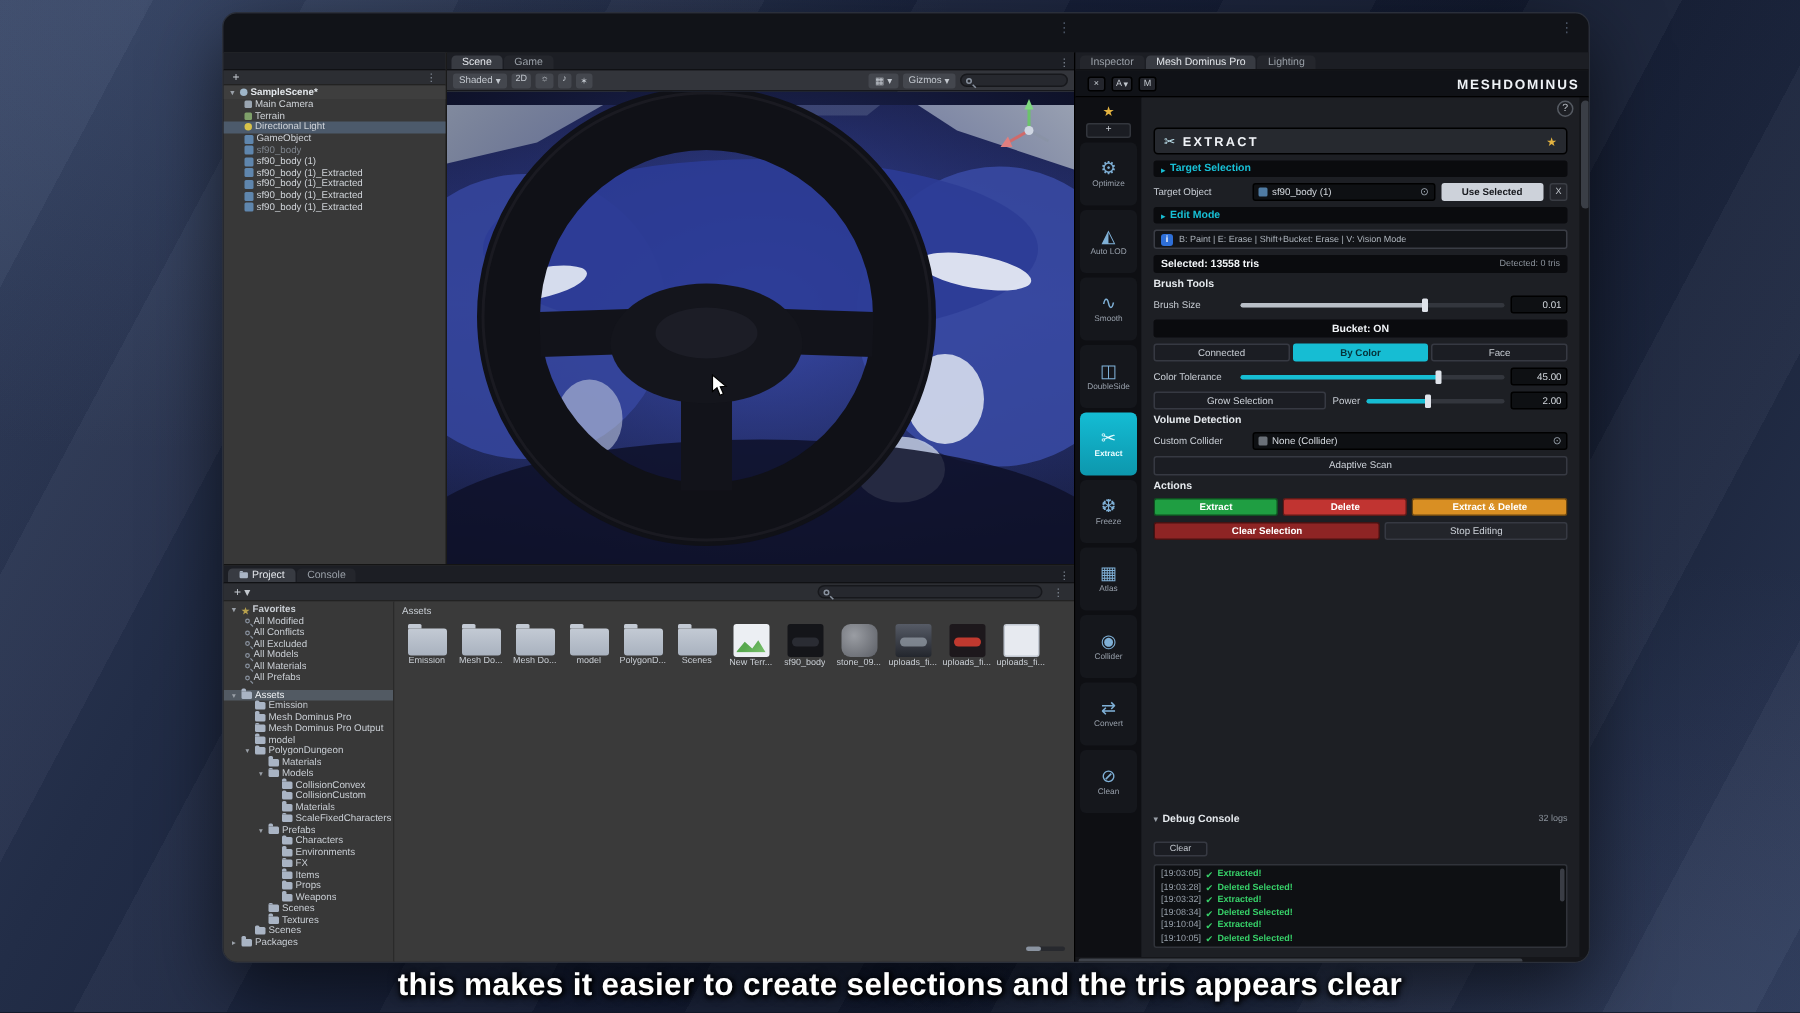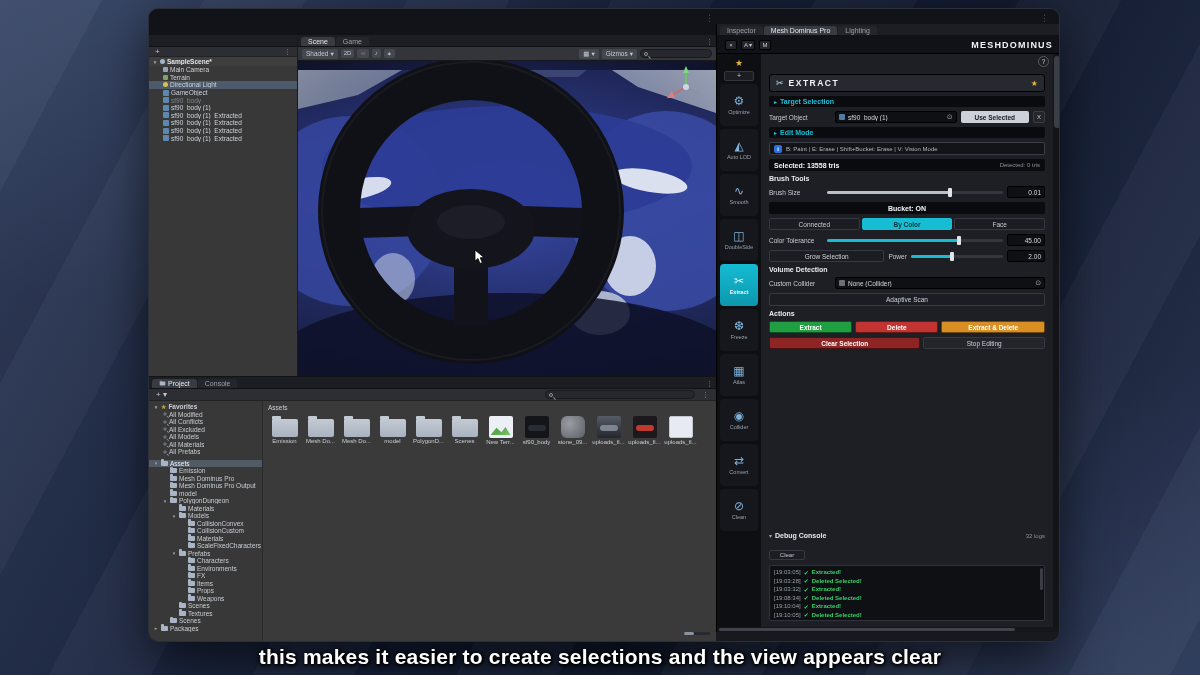--- a/index.html
+++ b/index.html
@@ -82,21 +82,21 @@
   .thumb.car-gray::after{content:"";position:absolute;left:3px;top:9px;width:18px;height:6px;background:#9aa2ad;border-radius:3px;opacity:.7;}
   .thumb.car-red{background:#1d181c;position:relative;}
   .thumb.car-red::after{content:"";position:absolute;left:3px;top:9px;width:18px;height:6px;background:#c0392f;border-radius:3px;}
   .thumb.file-light{background:#e7eaf0;border:1px solid #c2c8d2;}
   .tlabel{font-size:6px;color:#c9ced4;max-width:33px;overflow:hidden;white-space:nowrap;text-overflow:ellipsis;}
   .grid-bottom{position:absolute;right:6px;bottom:4px;}
   .zoom-slider{display:inline-block;width:26px;height:3px;background:#27292e;border-radius:2px;position:relative;}
   .zs-fill{position:absolute;left:0;top:0;bottom:0;width:40%;background:#8a93a0;border-radius:2px;}
 
   
-  .inspector{position:absolute;left:567px;top:15px;width:345px;height:608px;background:#191a1e;border-left:1px solid #000;display:flex;flex-direction:column;}
+  .inspector{position:absolute;left:567px;top:26px;width:345px;height:608px;background:#191a1e;border-left:1px solid #000;display:flex;flex-direction:column;}
   .brandbar{height:18px;background:#101217;display:flex;align-items:center;padding:0 8px;gap:4px;border-bottom:1px solid #000;}
   .bb-btn{min-width:12px;height:10px;background:#23252c;border:1px solid #000;border-radius:2px;color:#c3c8cf;font-size:6px;display:flex;align-items:center;justify-content:center;padding:0 2px;gap:1px;}
   .brand{margin-left:auto;color:#eef2f6;font-weight:bold;font-size:9px;letter-spacing:1.2px;}
   .insp-body{flex:1;display:flex;min-height:0;}
   .toolstrip{width:44px;background:#0e0f13;display:flex;flex-direction:column;align-items:center;padding:4px 3px;gap:3px;overflow:hidden;flex:none;}
   .fav-star{color:#e3b341;font-size:9px;}
   .add-btn{width:30px;height:10px;background:#1b1d23;border:1px solid #33363d;border-radius:2px;color:#c3c8cf;font-size:7px;line-height:8px;text-align:center;}
   .tool{width:38px;height:42px;background:#15171c;border-radius:4px;display:flex;flex-direction:column;align-items:center;justify-content:center;gap:2px;flex:none;}
   .tool .g{font-size:12px;color:#7fb0d6;line-height:12px;}
   .tool .t{font-size:5.5px;color:#98a0ab;white-space:nowrap;}
@@ -742,14 +742,14 @@
         <div class="vscroll">
             <span class="vthumb"></span>
           </div>
       </div>
       <div class="insp-hscroll">
           <span class="hthumb"></span>
         </div>
     </div>
   </div>
 
-  <div class="caption">this makes it easier to create selections and the view appears clear</div>
+  <div class="caption">this makes it easier to create selections and the tris appears clear</div>
 </div>
 
 </body></html>

